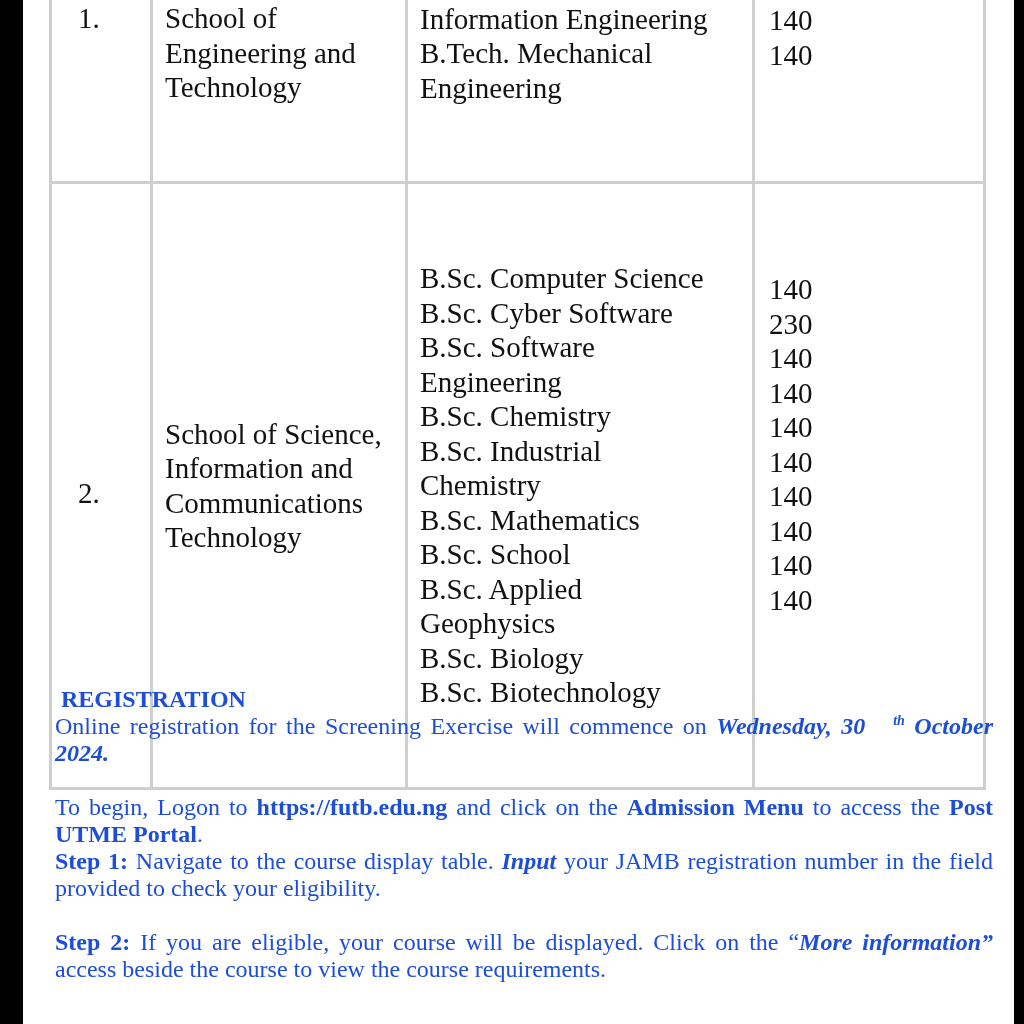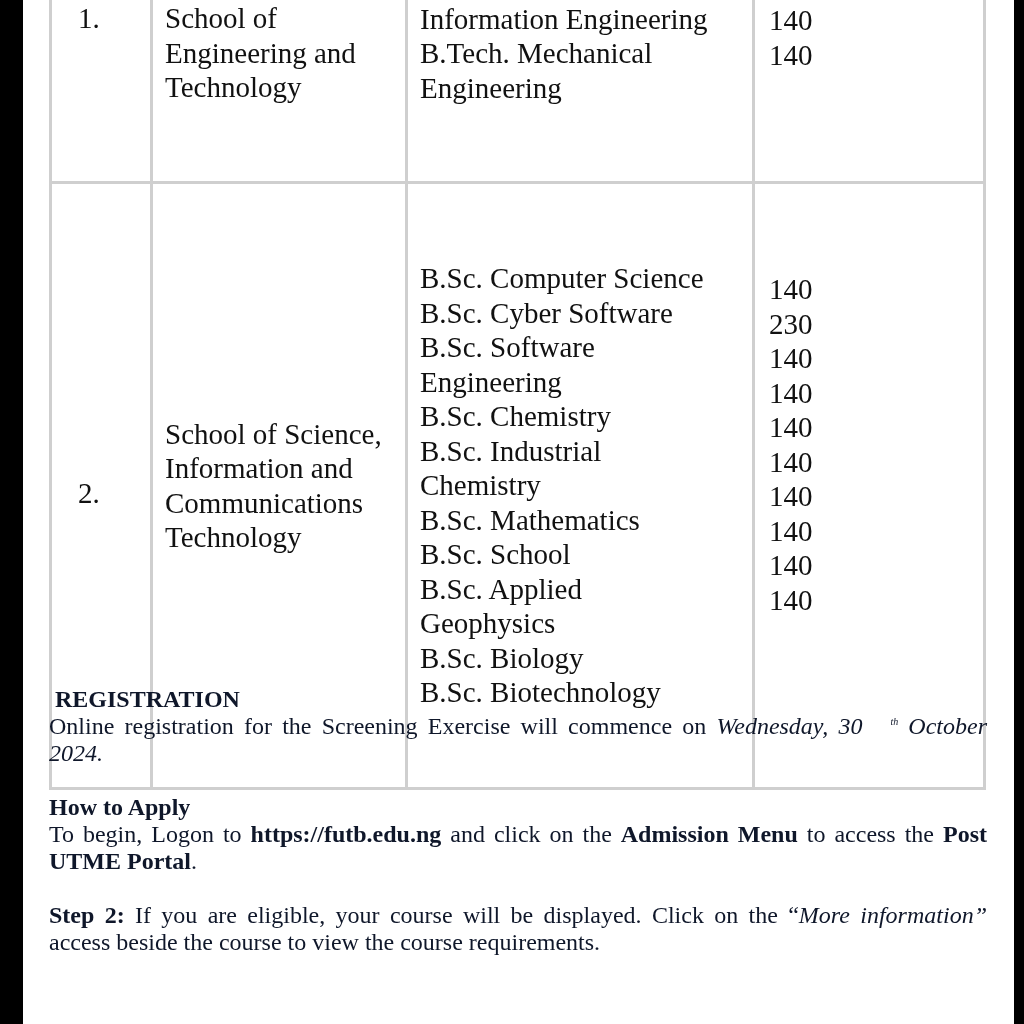--- a/index.html
+++ b/index.html
@@ -26,30 +26,30 @@
     tr.row-1 td.col-sn { padding-top: 38px; }
     tr.row-1 td.col-school { padding-top: 38px; }
     tr.row-1 td.col-prog { padding-top: 4px; }
     tr.row-1 td.col-score { padding-top: 40px; }
     tr.row-2 td { height: 515px; margin-top: 8px; }
     tr.row-2 td.col-sn { padding-top: 16px; }
     tr.row-2 td.col-score { vertical-align: top; padding-top: 88px; }
     .line { display: block; white-space: nowrap; }
 
     .body-text {
-      position: absolute; left: 49px; top: 686px; width: 938px;
+      position: absolute; left: 55px; top: 686px; width: 938px;
       font-family: "Liberation Serif", "DejaVu Serif", serif;
-      font-size: 24px; line-height: 27px; color: #0f172a;
+      font-size: 24px; line-height: 27px; color: #1d4ed8;
     }
     .body-text p { margin: 0; text-align: justify; }
     .heading { font-weight: bold; font-size: 24px; }
     .spacer { height: 27px; }
-    sup { font-size: 10px; line-height: 0; vertical-align: super; margin-left: 28px; }
+    sup { font-size: 14px; line-height: 0; vertical-align: super; margin-left: 28px; }
     b { font-weight: bold; }
-    .bi { font-weight: normal; font-style: italic; }
+    .bi { font-weight: bold; font-style: italic; }
   </style>
 </head>
 <body>
 
 <div class="bar-left"></div>
 <div class="bar-right"></div>
 
 <div class="table-wrap">
   <table>
     <tbody>
@@ -112,17 +112,17 @@
       </td>
     </tr>
   </tbody>
     </table>
 </div>
 
 <div class="body-text">
   <p class="heading" style="padding-left:6px;">REGISTRATION</p>
   <p><span>Online registration for the Screening Exercise will commence on </span><span class="bi">Wednesday, 30</span><sup class="bi">th</sup> <span class="bi">October 2024.</span></p>
   <div class="spacer"></div>
-  <p class="heading">How to Apply</p>
   <p><span>To begin, Logon to </span><b>https://futb.edu.ng</b><span> and click on the </span><b>Admission Menu</b><span> to access the </span><b>Post UTME Portal</b><span>.</span></p>
+  <p><b>Step 1:</b><span> Navigate to the course display table. </span><span class="bi">Input</span><span> your JAMB registration number in the field provided to check your eligibility.</span></p>
   <div class="spacer"></div>
   <p><b>Step 2:</b><span> If you are eligible, your course will be displayed. Click on the “</span><span class="bi">More information”</span><span> access beside the course to view the course requirements.</span></p>
 </div>
 
 </body></html>

